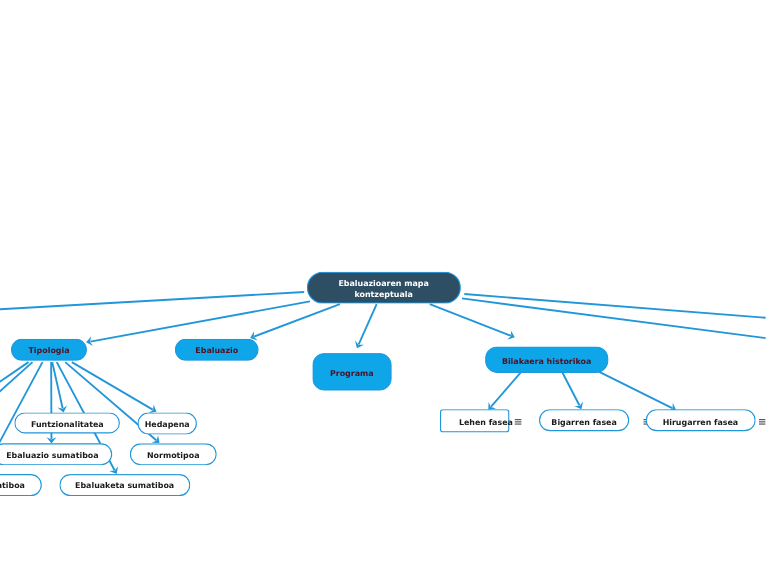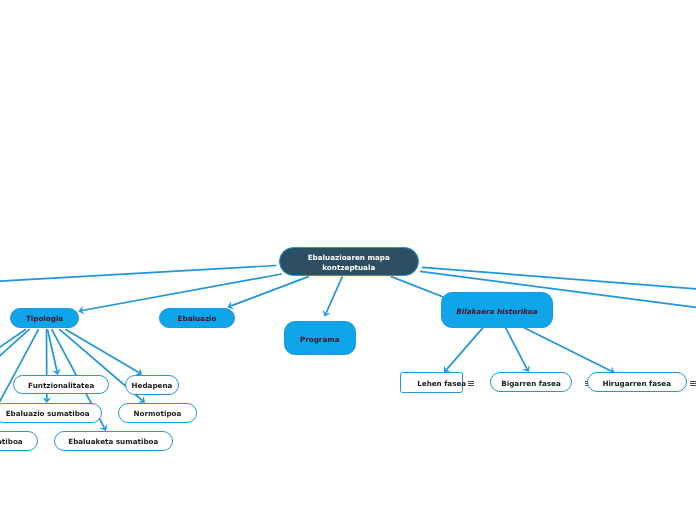--- a/index.html
+++ b/index.html
@@ -75,21 +75,21 @@
 </div>
 
 <div class="node n-l1" style="left:159.4px;top:307.7px;width:76.1px;height:19.9px;">
   <span>Ebaluazio</span>
 </div>
 
 <div class="node n-l1" style="left:283.8px;top:321px;width:71.6px;height:34px;">
   <span>Programa</span>
 </div>
 
-<div class="node n-l1" style="left:441.0px;top:292px;width:111.8px;height:36px;font-style:italic;">
+<div class="node n-l1" style="left:441.0px;top:315px;width:111.8px;height:24px;">
   <span>Bilakaera historikoa</span>
 </div>
 
 <div class="node n-l2" style="left:13.4px;top:375.1px;width:96.4px;height:19.4px;">
   <span>Funtzionalitatea</span>
 </div>
 
 <div class="node n-l2" style="left:125.4px;top:374.5px;width:54px;height:19.8px;">
   <span>Hedapena</span>
 </div>

